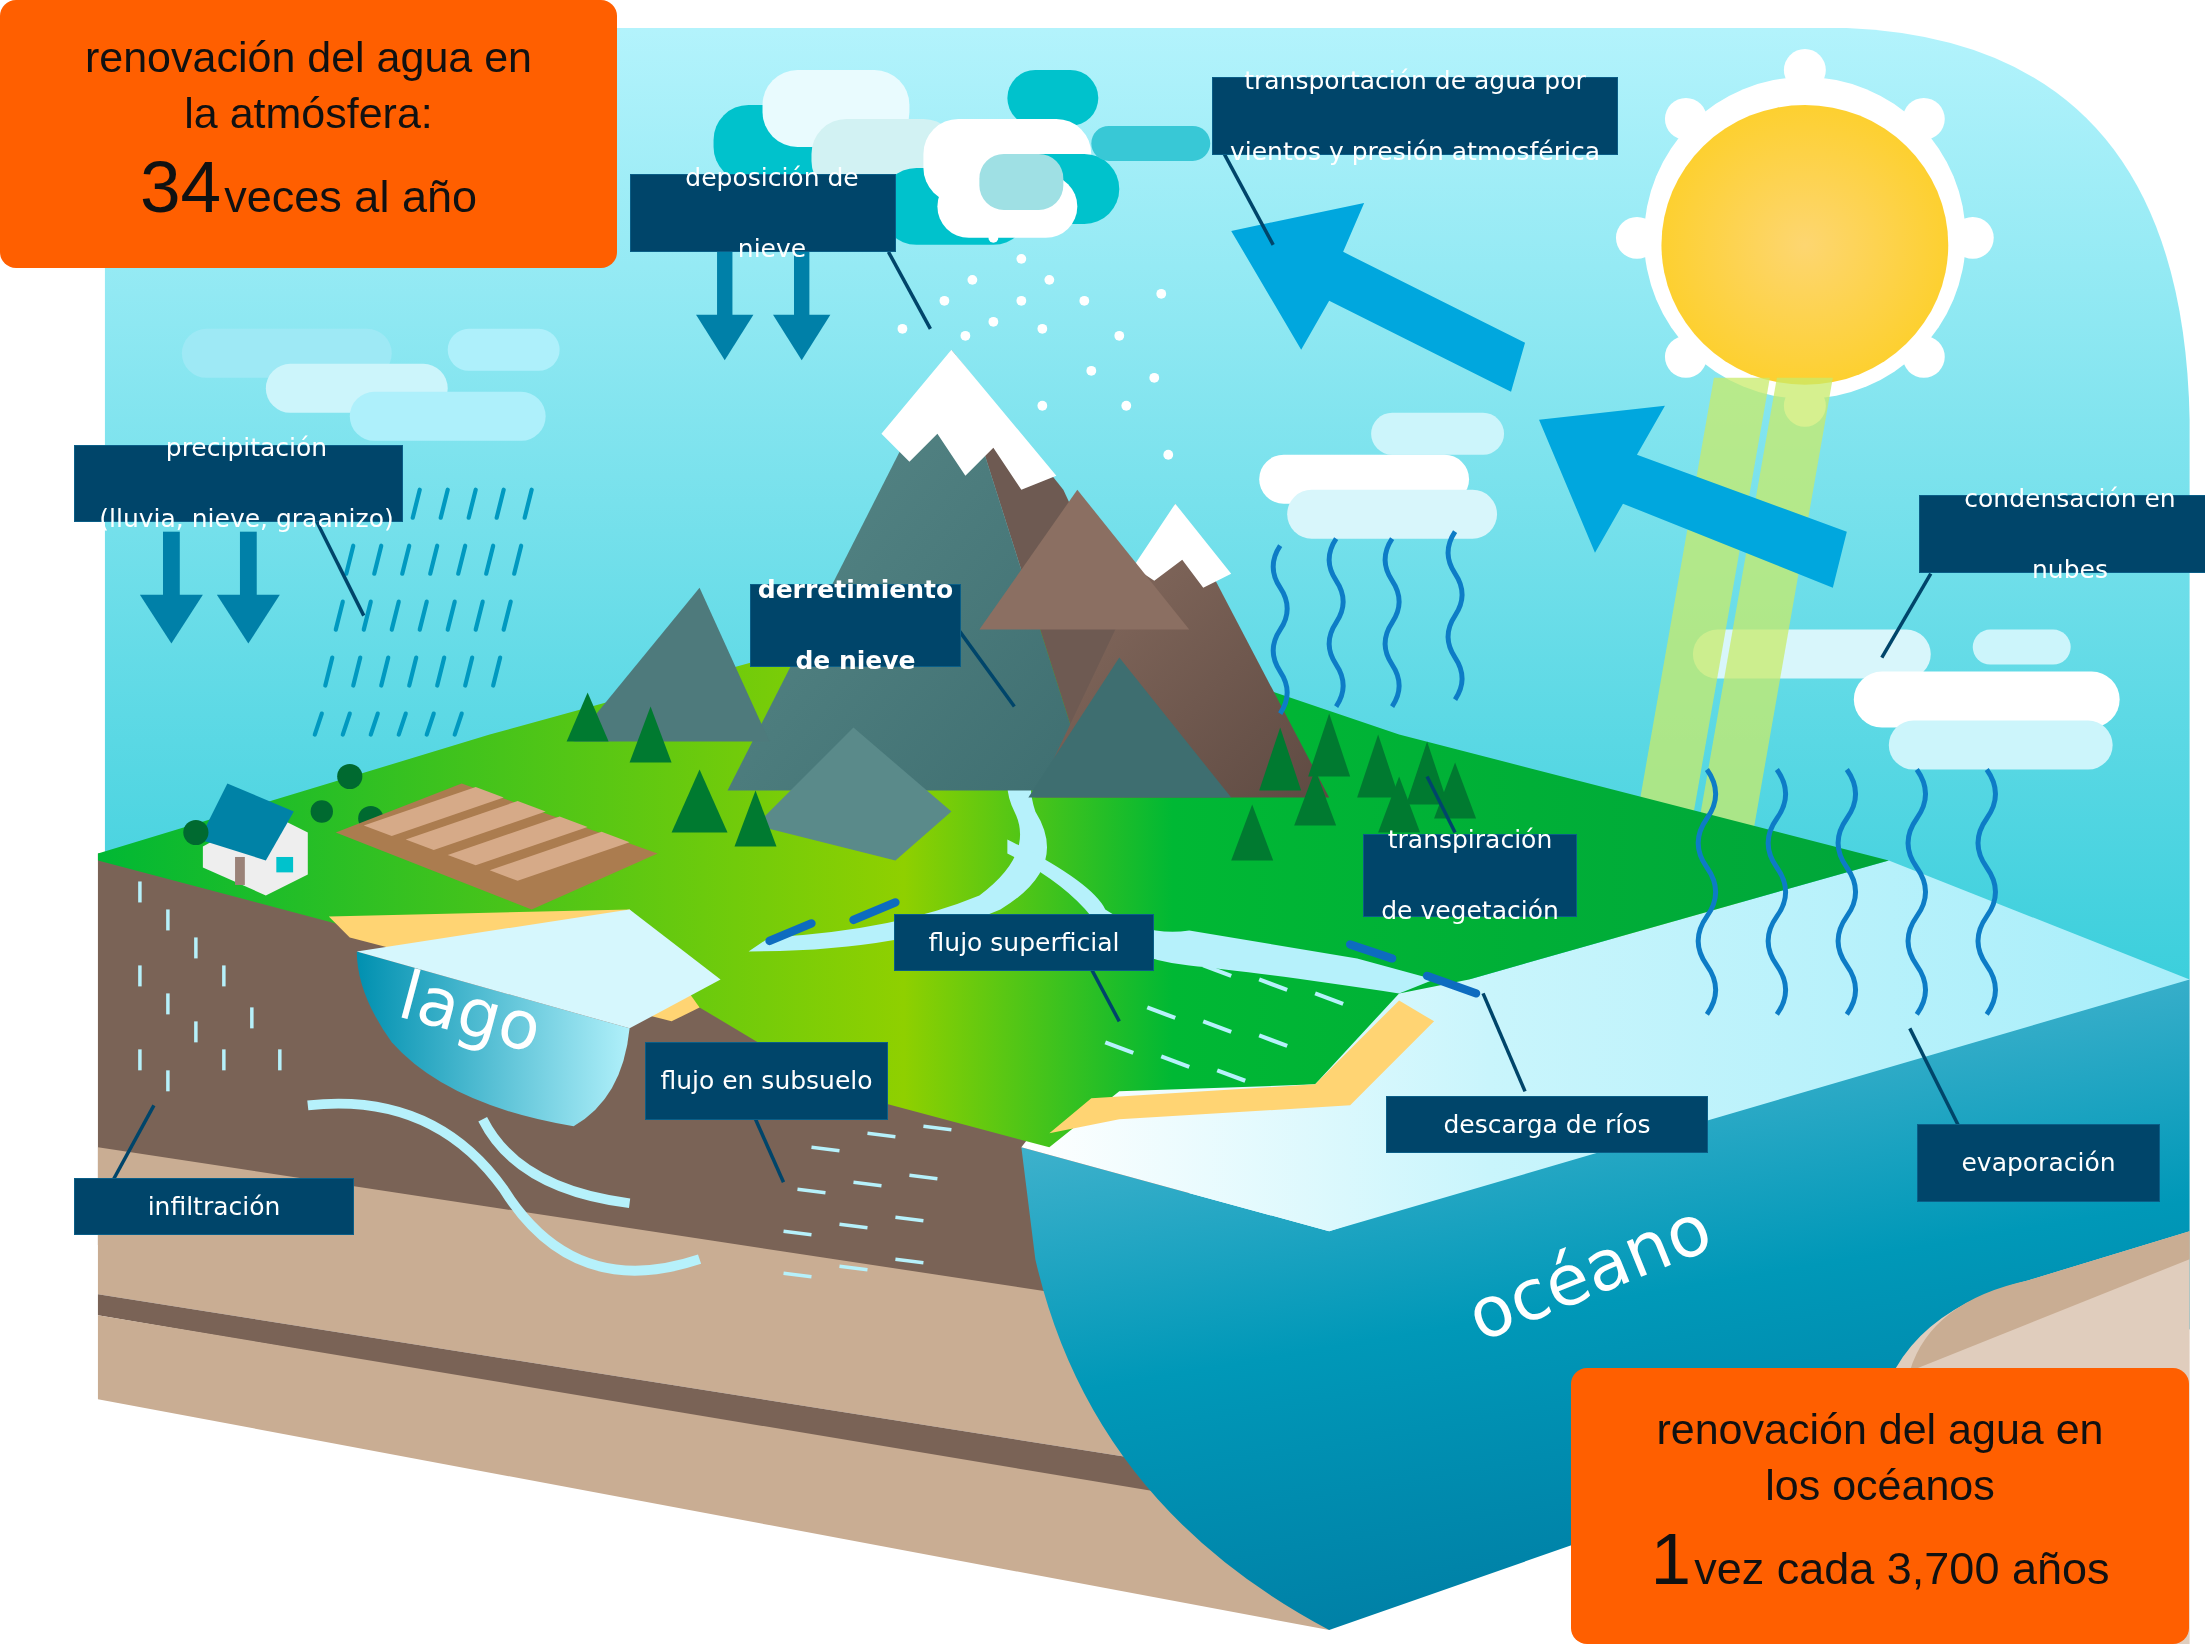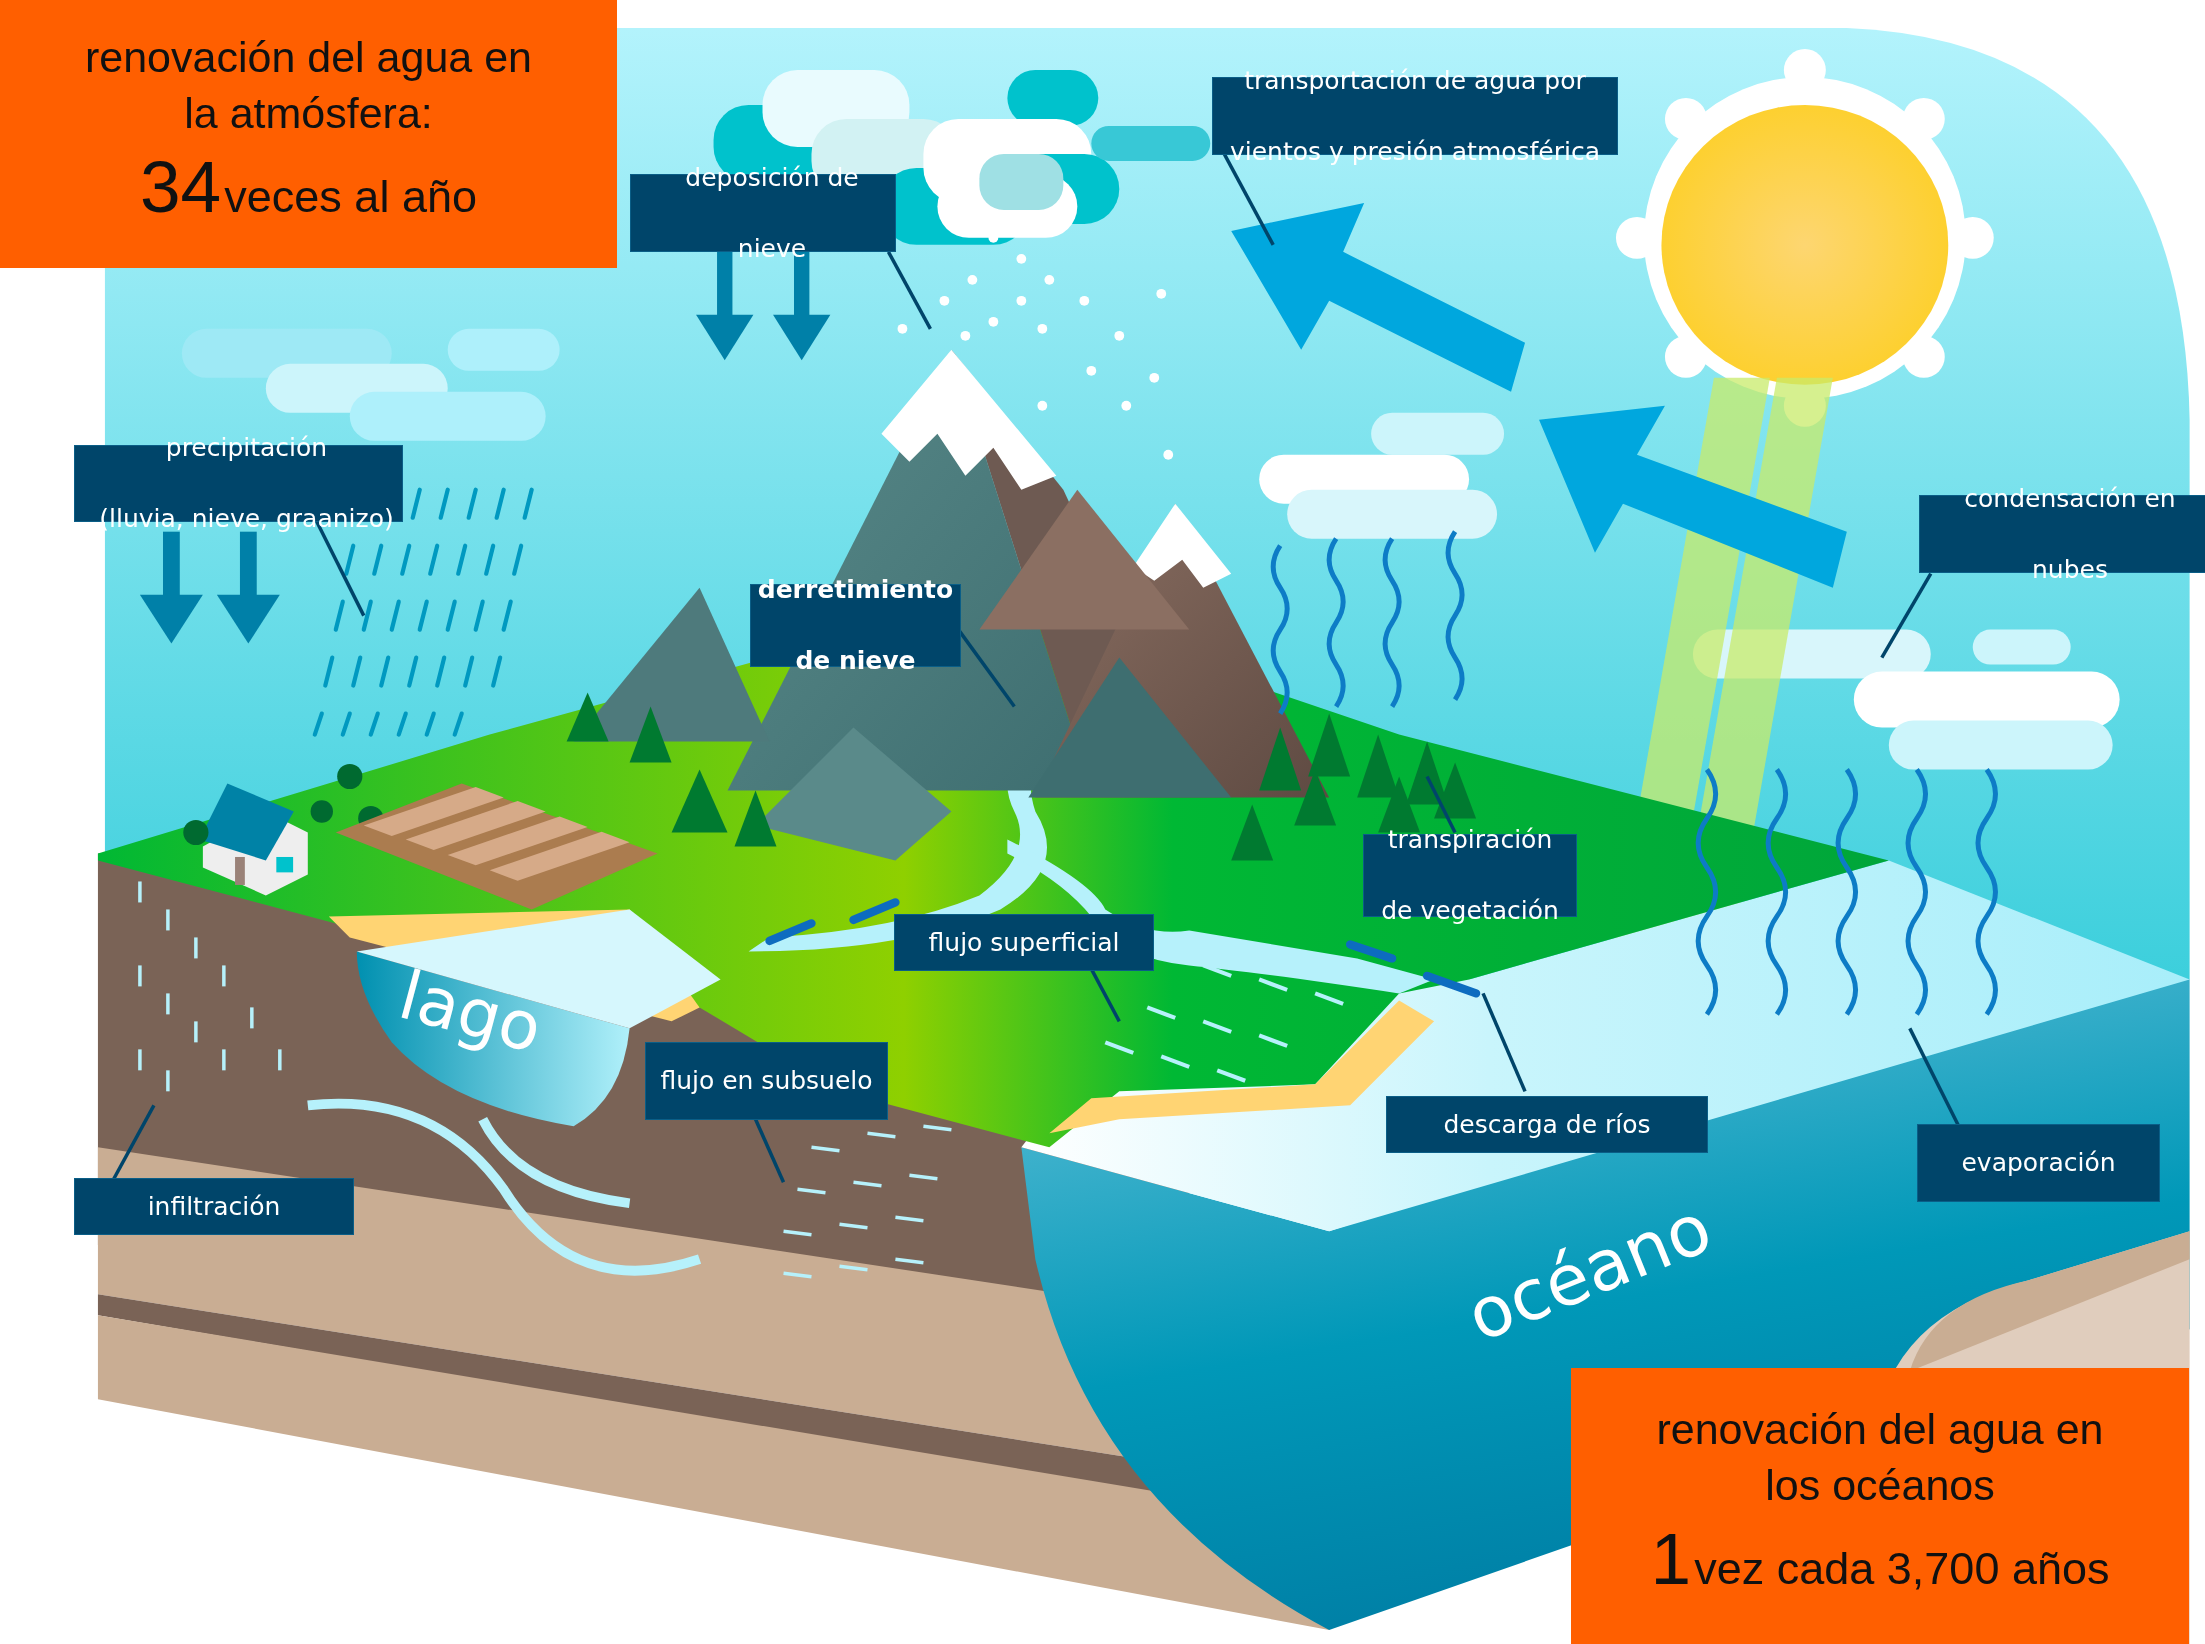--- a/index.html
+++ b/index.html
@@ -8,21 +8,21 @@
   .lbl {
     position:absolute; background:#00456a; color:#ffffff;
     display:flex; flex-direction:column; justify-content:center; align-items:center;
     text-align:center; font-family:"DejaVu Sans", sans-serif; font-size:25px; line-height:36px;
     box-sizing:border-box; padding:0 14px; border:1.4px solid #0a5e87;gap:35px;
   }
   .lbl span { display:block; white-space:nowrap; }
   .orange {
     position:absolute; background:#ff5f00; color:#111111;
     display:flex; flex-direction:column; align-items:center; justify-content:center;
-    font-family:"Liberation Sans", sans-serif; text-align:center;
+    font-family:"Liberation Sans", sans-serif; text-align:center;border-radius:16px;
   }
   .orange .l1 { font-size:43px; line-height:56px; white-space:nowrap; }
   .orange .big { white-space:nowrap; line-height:64px; margin-top:14px; }
   .orange .big .num { font-size:73px; }
   .orange .big .rest { font-size:45px; }
   .region-text { position:absolute; color:#ffffff; font-family:"DejaVu Sans", sans-serif; white-space:nowrap; }
 </style>
 </head>
 <body>
 

